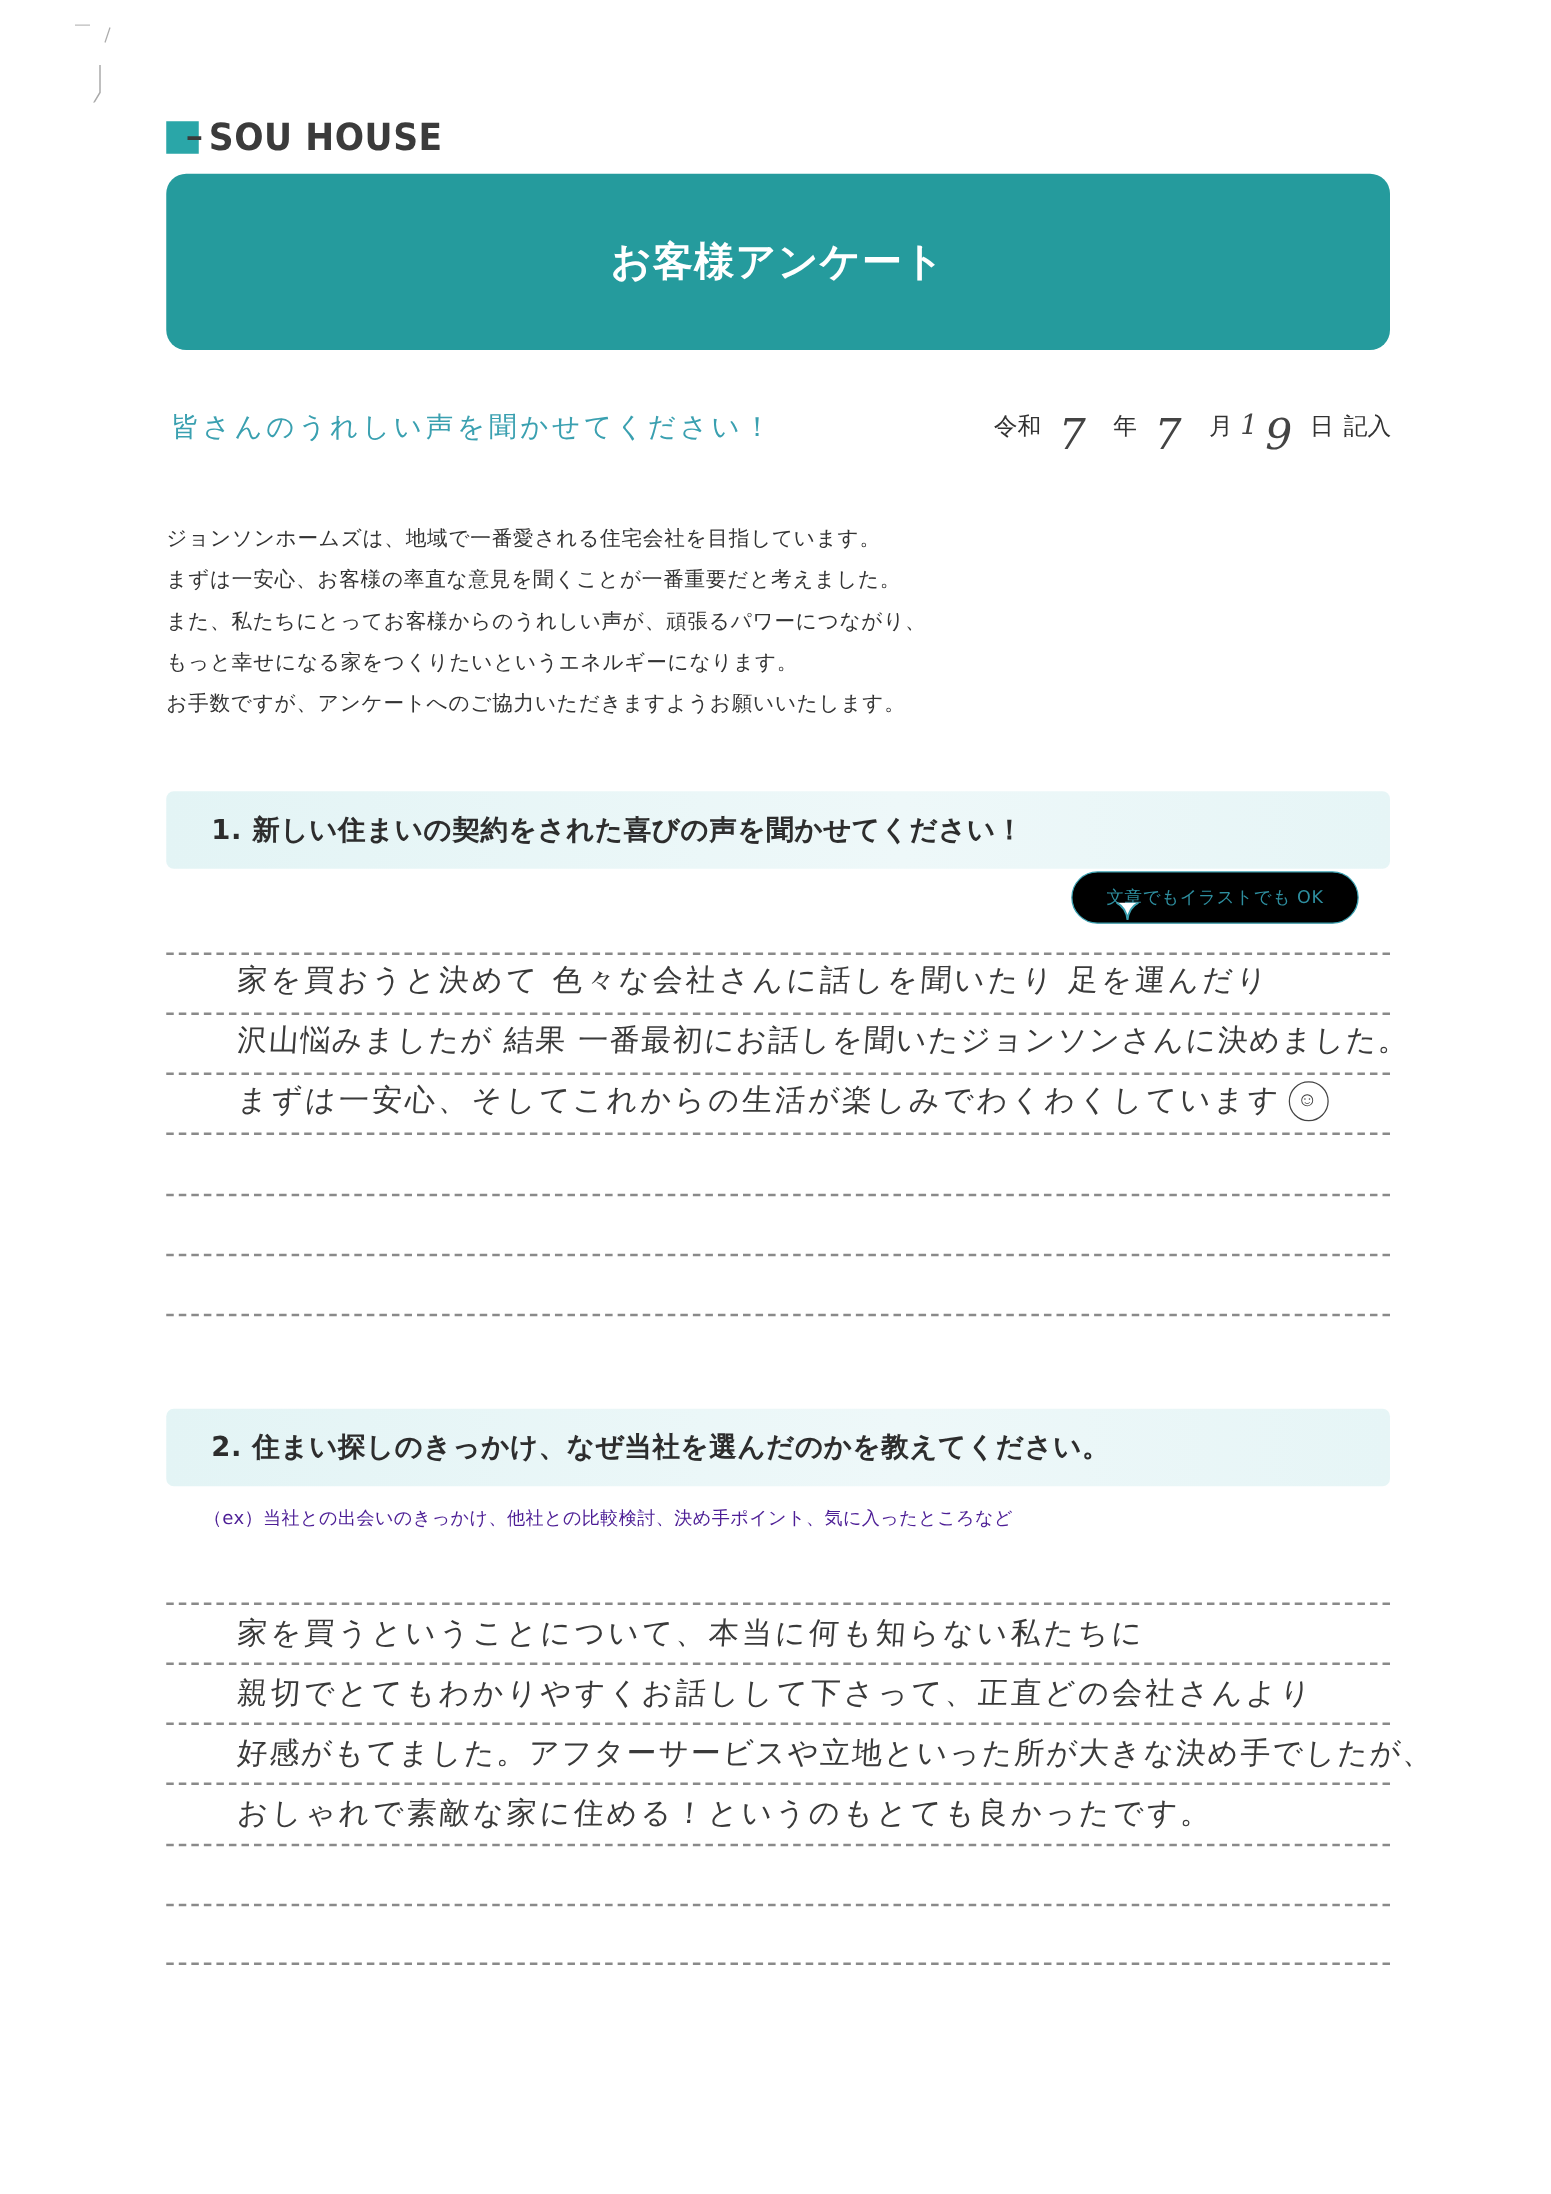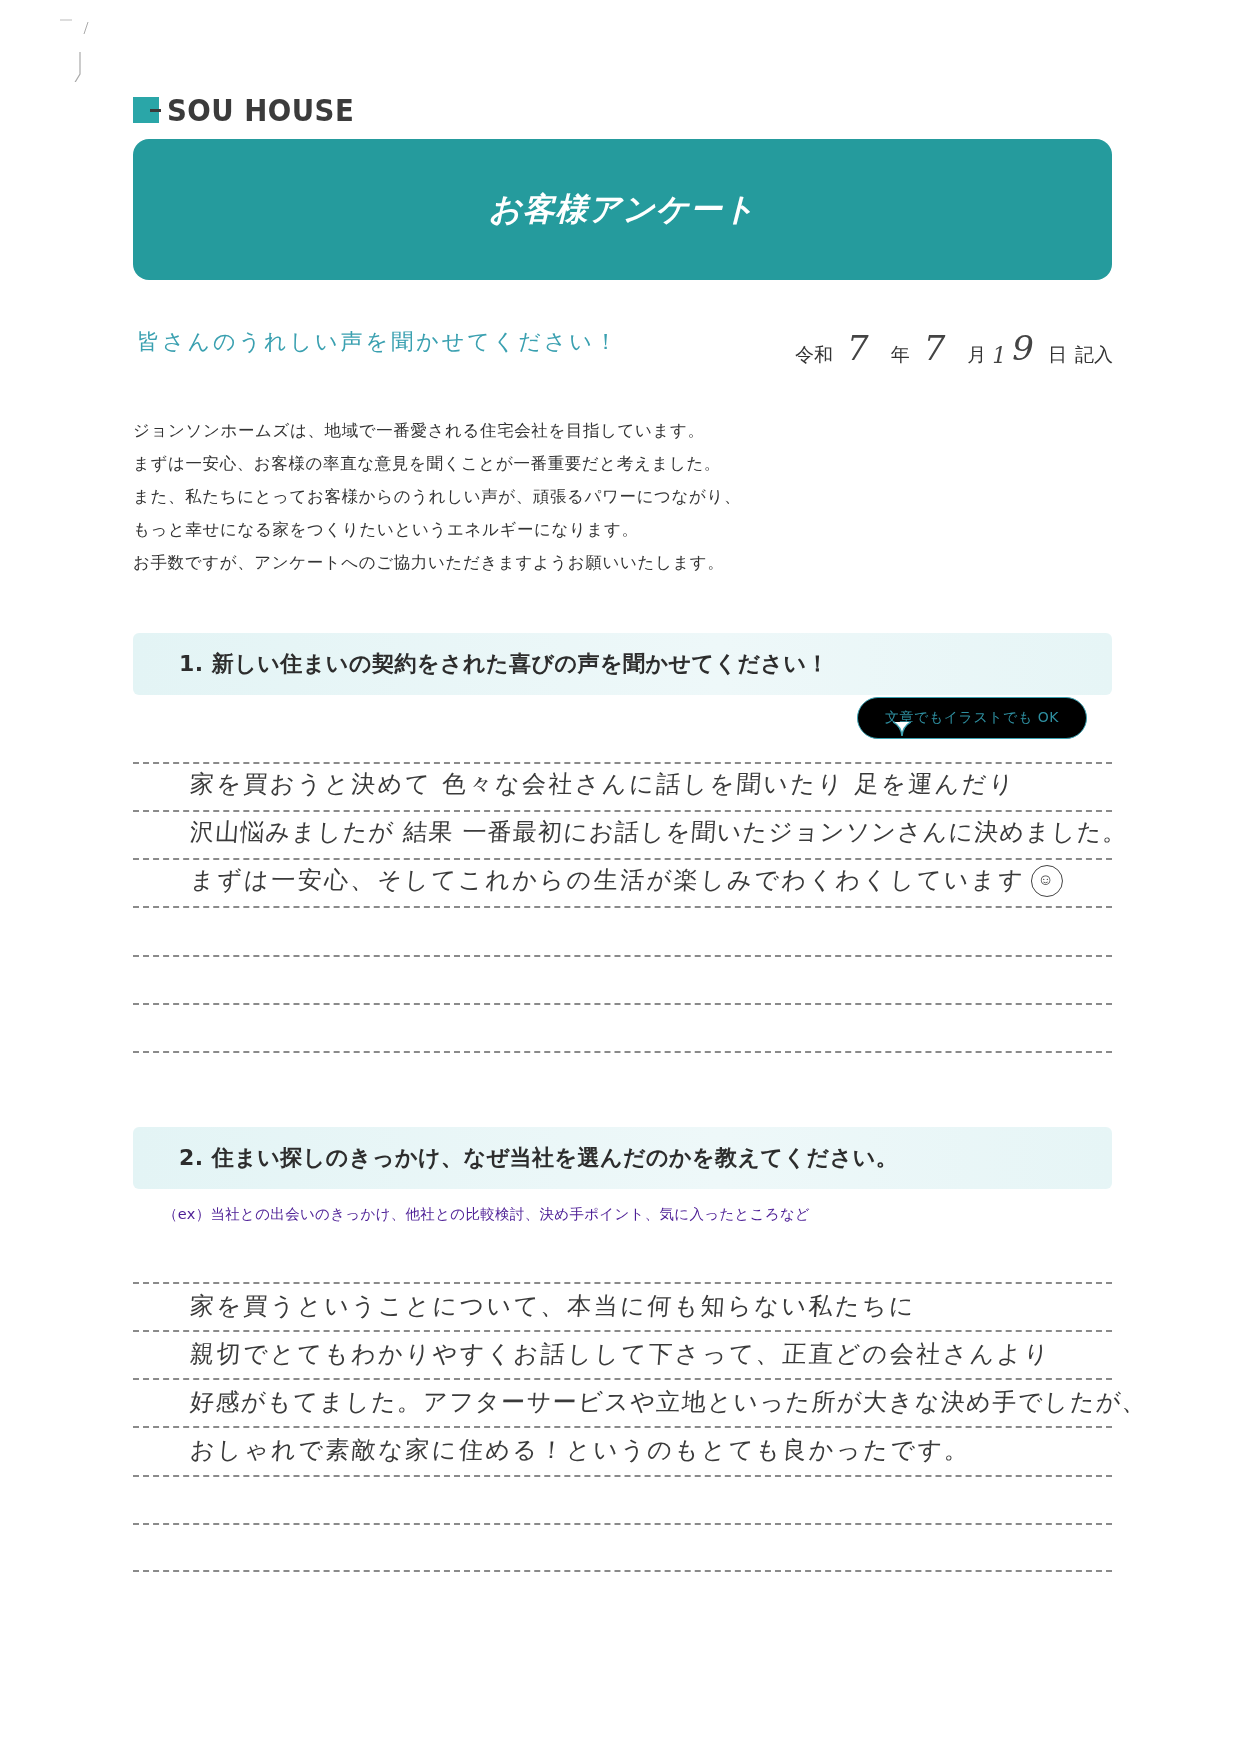--- a/index.html
+++ b/index.html
@@ -17,43 +17,43 @@
   .logo-mark { width: 26px; height: 26px; background: #2aa6a8; position: relative; }
   .logo-mark::after { content: ""; position: absolute; right: -2px; top: 12px; width: 11px; height: 3px; background: #3a3a3a; }
   .logo-text { font-family: "DejaVu Sans", sans-serif; font-weight: bold; font-size: 30px; color: #3b3b3b; letter-spacing: 0.5px; transform: scaleX(0.92); transform-origin: left; }
 
   
   .banner {
     left: 133px; top: 139px; width: 979px; height: 141px;
     background: #259b9d; border-radius: 16px;
     display: flex; align-items: center; justify-content: center;
   }
-  .banner-title { color: #ffffff; font-size: 32px; font-weight: bold; letter-spacing: 1px; font-style: italic; }
+  .banner-title { color: #ffffff; font-size: 32px; font-weight: bold; letter-spacing: 1px; }
 
   
   .subtitle { left: 137px; top: 327px; font-size: 22px; color: #3aa0b0; letter-spacing: 3px; }
 
   
-  .date { left: 795px; top: 328px; display: flex; align-items: flex-end; font-size: 19px; color: #333; }
+  .date { left: 795px; top: 328px; display: flex; align-items: flex-start; font-size: 19px; color: #333; }
   .date .hw { font-family: "DejaVu Serif", serif; font-size: 34px; font-style: italic; color: #444; margin: 0 22px 0 14px; font-weight: normal; }
   .date .hw.day1 { font-size: 22px; margin: 0 4px 0 6px; }
   .date .hw.day2 { margin: 0 14px 0 2px; }
   .date .lbl { margin-right: 0; }
 
   
   .intro { left: 133px; top: 414px; font-size: 16.5px; color: #333; line-height: 33px; letter-spacing: 0.6px; }
   .intro p { margin: 0; white-space: nowrap; }
 
   
   .qband {
     left: 133px; width: 979px; height: 62px;
     background: linear-gradient(90deg, #e3f4f5 0%, #eef8f9 60%, #e6f5f6 100%);
     border-radius: 6px; display: flex; align-items: center;
   }
-  .qtext { font-size: 22px; font-weight: bold; color: #2d2d2d; padding-left: 46px; letter-spacing: 0.5px; white-space: nowrap; }
+  .qtext { font-size: 22px; font-weight: bold; color: #2d2d2d; padding-left: 36px; letter-spacing: 0.5px; white-space: nowrap; }
 
   
   .bubble {
     left: 857px; top: 684px; width: 228px; height: 40px;
     border: 1.5px solid #3aa0b0; border-radius: 22px; background: #000000;
     display: flex; align-items: center; justify-content: center;
     font-size: 14px; color: #2e8fa0; letter-spacing: 0.5px; margin-top: 13px;
   }
   .bubble-tail { left: 893px; top: 722px; width: 18px; height: 14px; }
 

